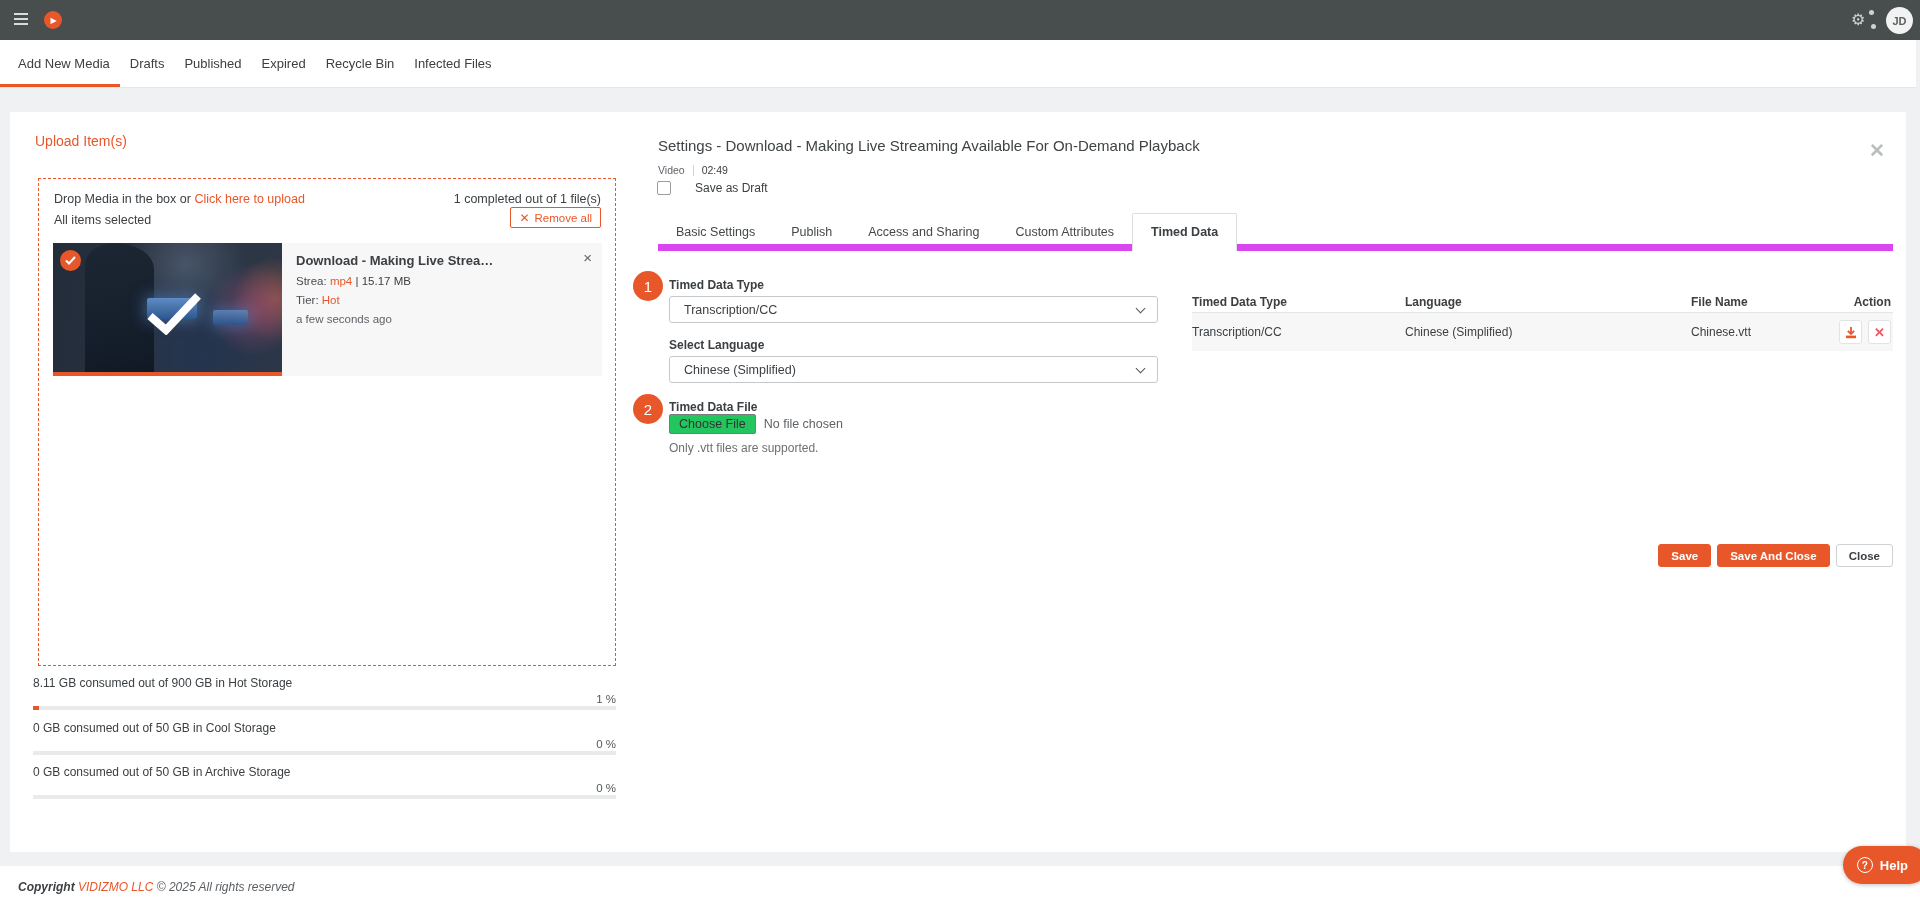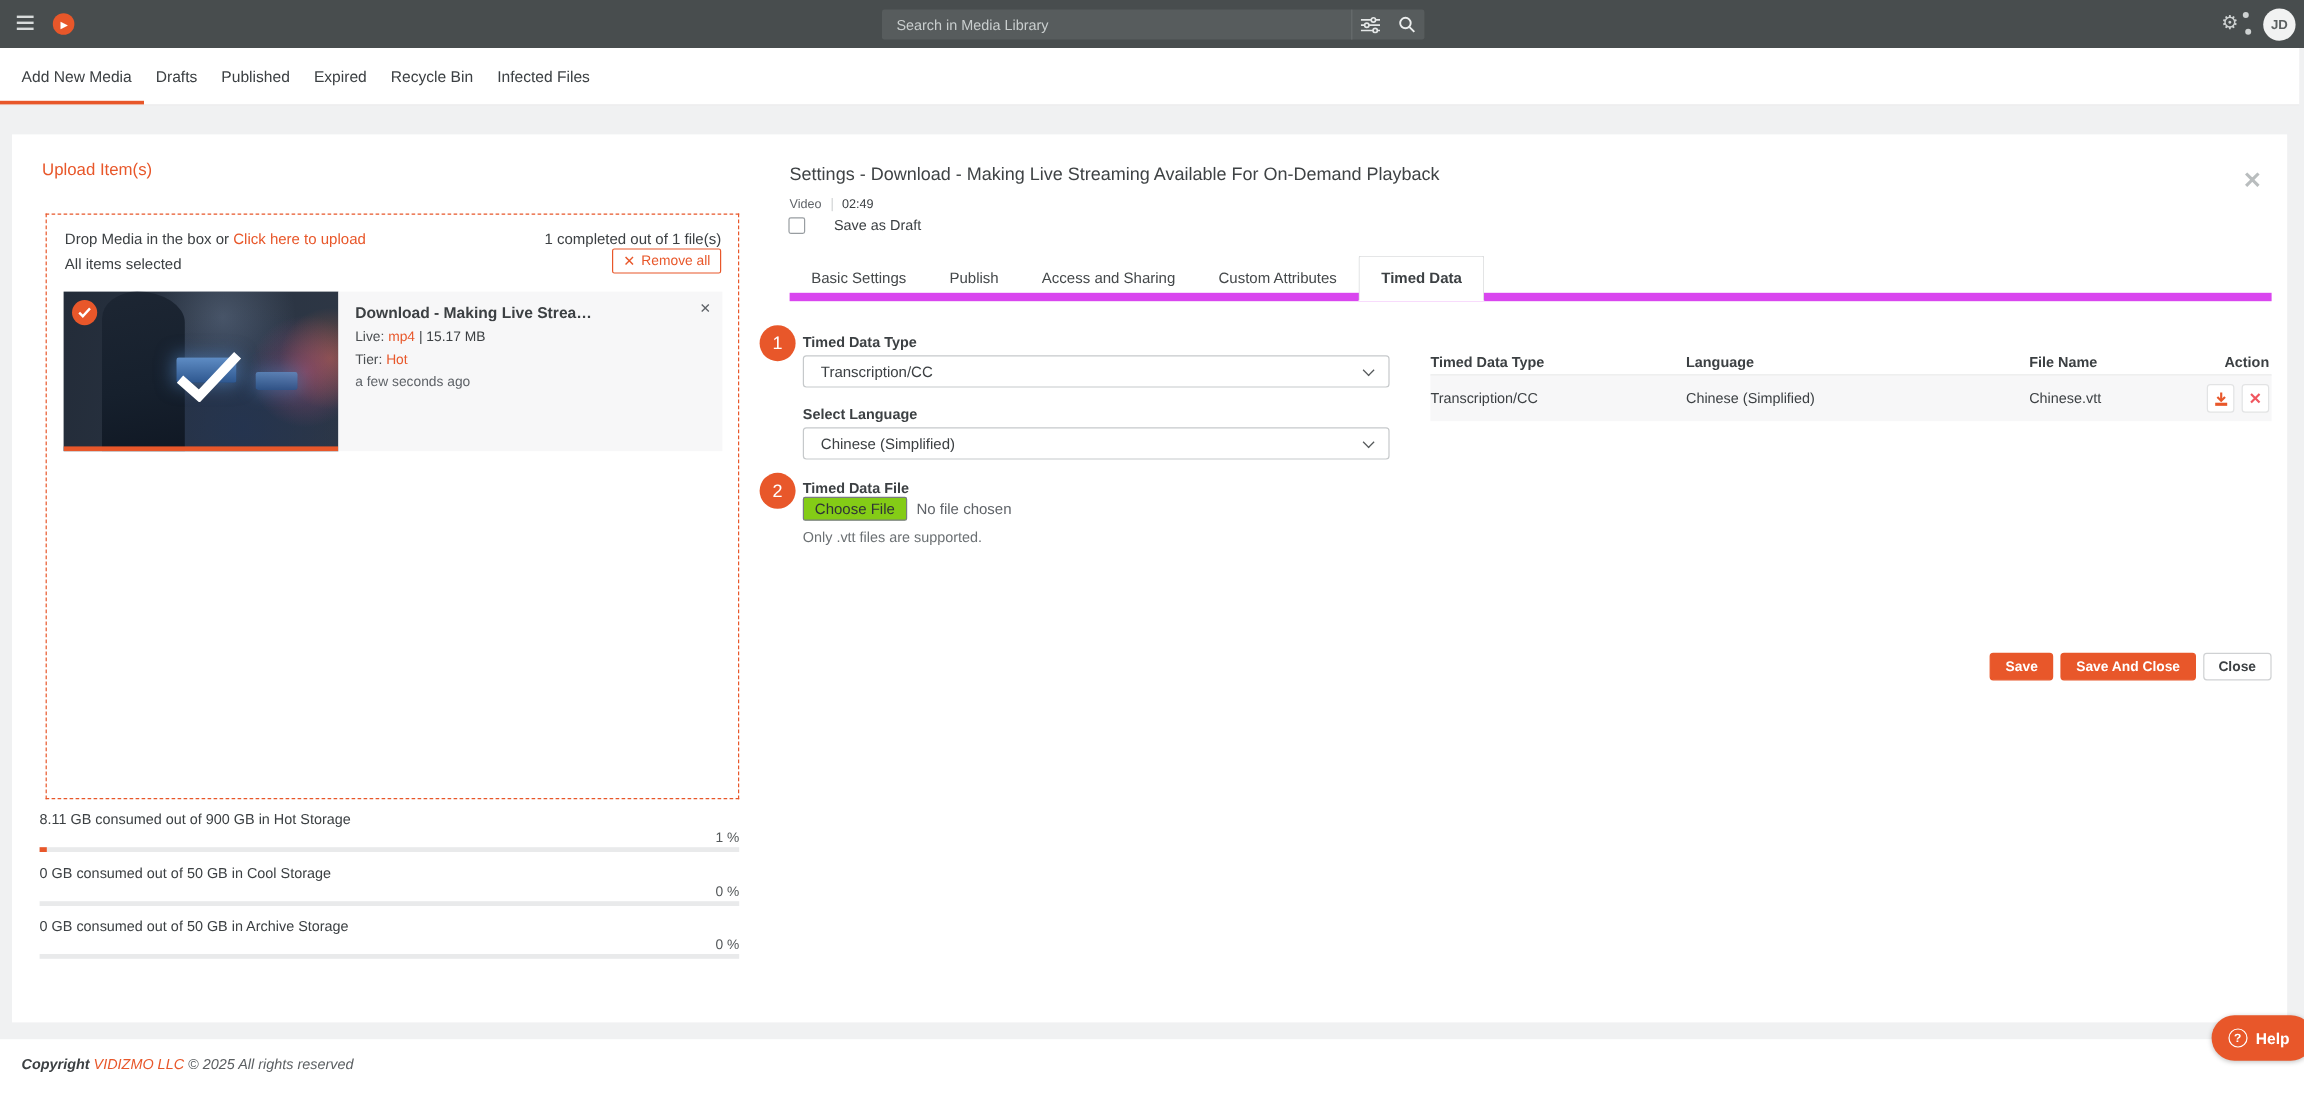--- a/index.html
+++ b/index.html
@@ -108,21 +108,21 @@
 
   .step-circle { position:absolute; width:30px; height:30px; border-radius:50%; background:#e8572a;
                  color:#fff; font-size:15px; display:flex; align-items:center; justify-content:center; }
   .form-label { position:absolute; left:669px; font-size:12px; font-weight:bold; color:#3c4043; }
   .sel { position:absolute; left:669px; width:489px; height:27px; border:1px solid #c6c9cb;
          border-radius:3px; background:#fff; display:flex; align-items:center; padding:0 28px 0 14px;
          font-size:12.5px; color:#3c4043; cursor:pointer; }
   .sel .chev { position:absolute; right:13px; top:8px; width:7px; height:7px;
                border-right:1.6px solid #54585a; border-bottom:1.6px solid #54585a; transform:rotate(45deg); }
   .file-row { position:absolute; left:669px; top:414px; display:flex; align-items:center; }
-  .choose-btn { border:1px solid #777c7f; background:#84cc16; border-radius:2px; font-size:12.5px;
+  .choose-btn { border:1px solid #777c7f; background:#22c55e; border-radius:2px; font-size:12.5px;
                 color:#2f3336; padding:2px 9px; cursor:pointer; font-family:inherit; }
   .no-file { margin-left:8px; font-size:12.5px; color:#5f6368; }
   .hint { position:absolute; left:669px; top:441px; font-size:12px; color:#6b7073; }
 
   
   .tdtable { position:absolute; left:1192px; top:292px; width:701px; }
   .thead { display:flex; align-items:center; height:21px; border-bottom:1px solid #e3e4e5;
            font-size:12px; font-weight:bold; color:#3c4043; }
   .trow { display:flex; align-items:center; height:38px; background:#f7f7f8; font-size:12px; color:#3c4043; }
   .c1 { width:213px; } .c2 { width:248px; } .c3 { flex:1;margin-left:38px; } 
@@ -161,42 +161,20 @@
 
   <div class="topbar">
     <div class="hamburger">
         <i></i>
         <i></i>
         <i></i>
       </div>
     <div class="logo">
         <span>▶</span>
       </div>
-    <div class="search">
-      <input type="text" placeholder="Search in Media Library" style="">
-      <div class="sdivider"></div>
-      <div class="icon-btn">
-        <svg width="16" height="14" viewBox="0 0 16 14">
-          <g stroke="#e4e7e7" stroke-width="1.4" fill="#575c5d">
-            <line x1="0" y1="2.6" x2="16" y2="2.6"></line>
-              <circle cx="10.5" cy="2.6" r="1.8"></circle>
-            <line x1="0" y1="7" x2="16" y2="7"></line>
-              <circle cx="5" cy="7" r="1.8"></circle>
-            <line x1="0" y1="11.4" x2="16" y2="11.4"></line>
-              <circle cx="12" cy="11.4" r="1.8"></circle>
-          </g>
-        </svg>
-      </div>
-      <div class="icon-btn">
-        <svg width="15" height="15" viewBox="0 0 15 15">
-          <circle cx="6.2" cy="6.2" r="4.4" fill="none" stroke="#eceeee" stroke-width="1.6"></circle>
-          <line x1="9.6" y1="9.6" x2="13.6" y2="13.6" stroke="#eceeee" stroke-width="1.6"></line>
-        </svg>
-      </div>
-    </div>
     <div class="apps-icon">
       <span class="gear-big">⚙</span>
         <span class="node1"></span>
         <span class="node2"></span>
     </div>
     <div class="avatar">JD</div>
   </div>
 
   <div class="navtabs">
     <div class="navtab active">Add New Media</div>
@@ -237,21 +215,21 @@
           <svg width="58" height="44" viewBox="0 0 58 44">
               <polyline points="5,25 21,39 53,5" fill="none" stroke="#fff" stroke-width="8"></polyline>
             </svg>
         </div>
         <div class="thumb-progress" style="width: 100%;"></div>
       </div>
       <div class="details">
         <div class="file-title">Download - Making Live Strea…</div>
         <div class="file-close">×</div>
         <div class="meta-line">
-          <span class="lbl">Live:</span>
+          <span class="lbl">Strea:</span>
           <span class="orange">mp4</span>
           <span>|</span>
           <span>15.17 MB</span>
         </div>
         <div class="meta-line">
           <span class="lbl">Tier:</span>
           <span class="orange">Hot</span>
         </div>
         <div class="meta-ago">a few seconds ago</div>
       </div>

